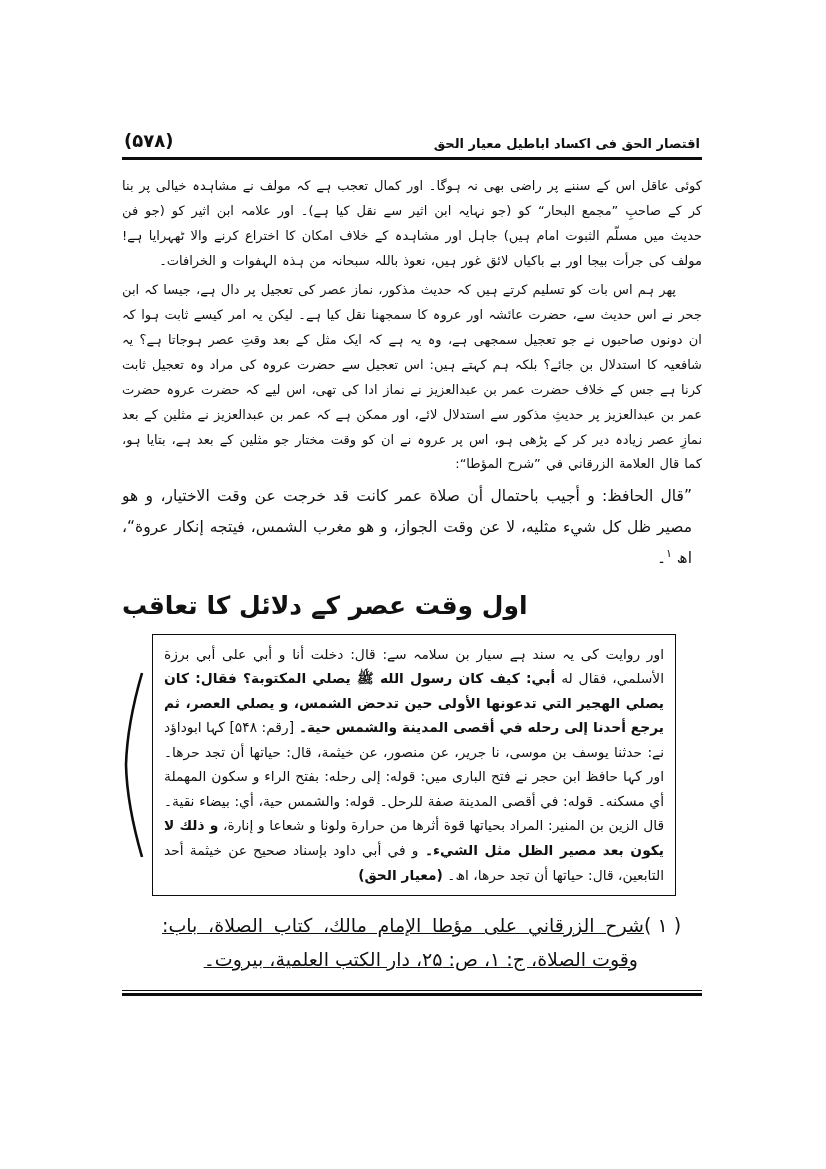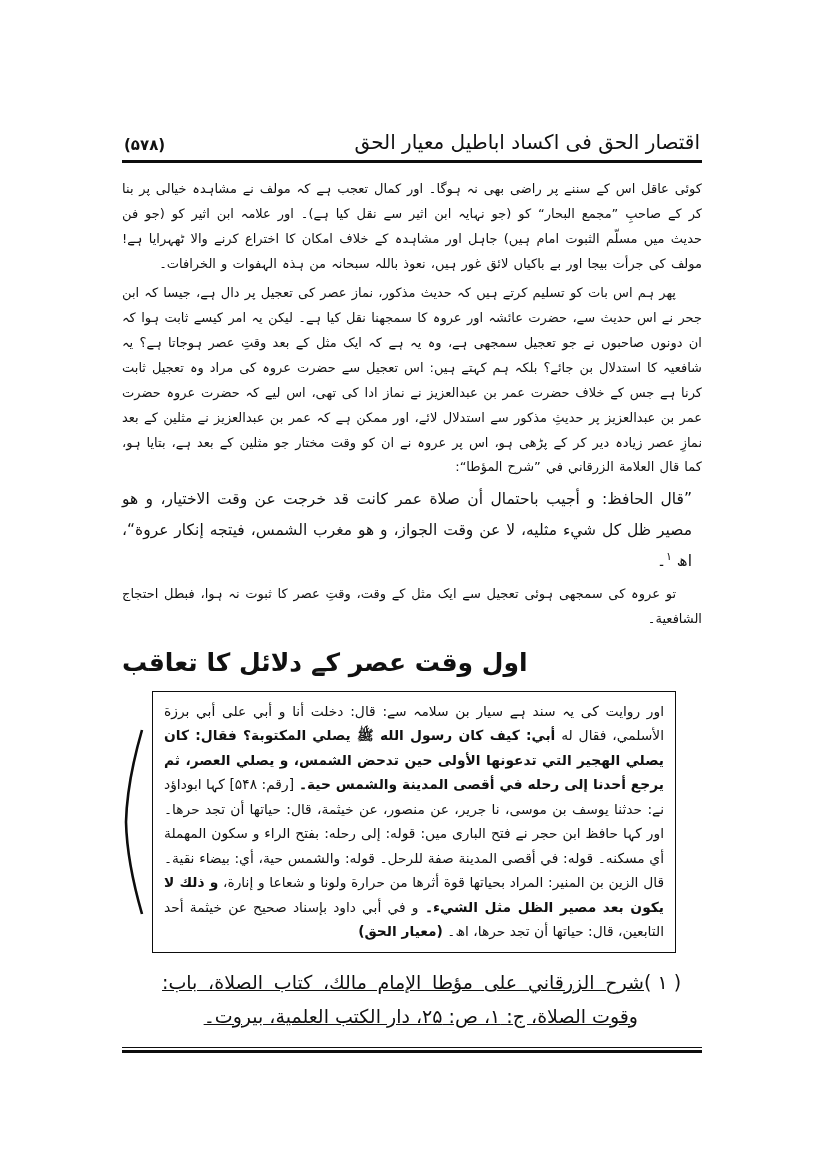--- a/index.html
+++ b/index.html
@@ -4,22 +4,22 @@
 <style>
   html,body{margin:0;padding:0;background:#f4f4f2;}
   .page{
     width:826px;height:1169px;position:relative;background:#ffffff;
     font-family:"DejaVu Sans",sans-serif;color:#111;direction:rtl;
     box-shadow:0 0 4px rgba(0,0,0,.15);margin:0 auto;overflow:hidden;
   }
   .content{position:absolute;right:124px;left:122px;top:130px;}
   
   .header{display:flex;justify-content:space-between;align-items:flex-end;padding:0 2px 6px 2px;}
-  .header .title{font-weight:normal;font-size:20px;}
-  .header .pagenum{font-weight:bold;font-size:15px;direction:ltr;}
+  .header .title{font-weight:bold;font-size:13px;}
+  .header .pagenum{font-weight:bold;font-size:18px;direction:ltr;}
   .rule-thick{height:3px;background:#0d0d0d;}
   .rule-thin{height:1px;background:#0d0d0d;margin-top:2px;}
   
   .para{
     font-size:13px;line-height:1.92;text-align:justify;margin:0 0 4px 0;
     word-spacing:1px;
   }
   .para.first{margin-top:14px;}
   .para.indent{text-indent:26px;}
   .quote{
@@ -62,21 +62,20 @@
 
     <div class="header">
       <div class="title">اقتصار الحق فی اکساد اباطیل معیار الحق</div>
       <div class="pagenum">(۵۷۸)</div>
     </div>
     <div class="rule-thick"></div>
 
     <p class="para first">کوئی عاقل اس کے سننے پر راضی بھی نہ ہوگا۔ اور کمال تعجب ہے کہ مولف نے مشاہدہ خیالی پر بنا کر کے صاحبِ ”مجمع البحار“ کو (جو نہایہ ابن اثیر سے نقل کیا ہے)۔ اور علامہ ابن اثیر کو (جو فن حدیث میں مسلّم الثبوت امام ہیں) جاہل اور مشاہدہ کے خلاف امکان کا اختراع کرنے والا ٹھہرایا ہے! مولف کی جرأت بیجا اور بے باکیاں لائق غور ہیں، نعوذ باللہ سبحانہ من ہذہ الہفوات و الخرافات۔</p>
     <p class="para indent">پھر ہم اس بات کو تسلیم کرتے ہیں کہ حدیث مذکور، نماز عصر کی تعجیل پر دال ہے، جیسا کہ ابن جحر نے اس حدیث سے، حضرت عائشہ اور عروہ کا سمجھنا نقل کیا ہے۔ لیکن یہ امر کیسے ثابت ہوا کہ ان دونوں صاحبوں نے جو تعجیل سمجھی ہے، وہ یہ ہے کہ ایک مثل کے بعد وقتِ عصر ہوجاتا ہے؟ یہ شافعیہ کا استدلال بن جائے؟ بلکہ ہم کہتے ہیں: اس تعجیل سے حضرت عروہ کی مراد وہ تعجیل ثابت کرنا ہے جس کے خلاف حضرت عمر بن عبدالعزیز نے نماز ادا کی تھی، اس لیے کہ حضرت عروہ حضرت عمر بن عبدالعزیز پر حدیثِ مذکور سے استدلال لائے، اور ممکن ہے کہ عمر بن عبدالعزیز نے مثلین کے بعد نمازِ عصر زیادہ دیر کر کے پڑھی ہو، اس پر عروہ نے ان کو وقت مختار جو مثلین کے بعد ہے، بتایا ہو، کما قال العلامة الزرقاني في ”شرح المؤطا“:</p>
     <p class="quote"><span>”قال الحافظ: و أجيب باحتمال أن صلاة عمر كانت قد خرجت عن وقت الاختيار، و هو مصير ظل كل شيء مثليه، لا عن وقت الجواز، و هو مغرب الشمس، فيتجه إنكار عروة“، اھ</span> <span class="fn-ref">۱</span>۔</p>
-    <p class="para indent">تو عروہ کی سمجھی ہوئی تعجیل سے ایک مثل کے وقت، وقتِ عصر کا ثبوت نہ ہوا، فبطل احتجاج الشافعیة۔</p>
 
     <div class="section-heading">اول وقت عصر کے دلائل کا تعاقب</div>
 
     <div class="boxwrap">
       <svg class="bracket" viewBox="0 0 22 190" aria-hidden="true">
         <path d="M20 3 Q5 55 4 95 Q5 135 20 187" stroke="#0d0d0d" stroke-width="2.6" fill="none"></path>
       </svg>
       <div class="box">
         <span>اور روایت کی یہ سند ہے سیار بن سلامہ سے: قال: دخلت أنا و أبي على أبي برزة الأسلمي، فقال له </span><span class="bold">أبي: كيف كان رسول الله ﷺ يصلي المكتوبة؟ فقال: كان يصلي الهجير التي تدعونها الأولى حين تدحض الشمس، و يصلي العصر، ثم يرجع أحدنا إلى رحله في أقصى المدينة والشمس حية۔ </span><span>[رقم: ۵۴۸] كہا ابوداؤد نے: حدثنا يوسف بن موسى، نا جرير، عن منصور، عن خيثمة، قال: حياتها أن تجد حرها۔ اور كہا حافظ ابن حجر نے فتح الباری میں: قوله: إلى رحله: بفتح الراء و سكون المهملة أي مسكنه۔ قوله: في أقصى المدينة صفة للرحل۔ قوله: والشمس حية، أي: بيضاء نقية۔ قال الزين بن المنير: المراد بحياتها قوة أثرها من حرارة ولونا و شعاعا و إنارة، </span><span class="bold">و ذلك لا يكون بعد مصير الظل مثل الشيء۔ </span><span>و في أبي داود بإسناد صحيح عن خيثمة أحد التابعين، قال: حياتها أن تجد حرها، اھ۔ </span>
         <span class="attribution">(معیار الحق)</span>

